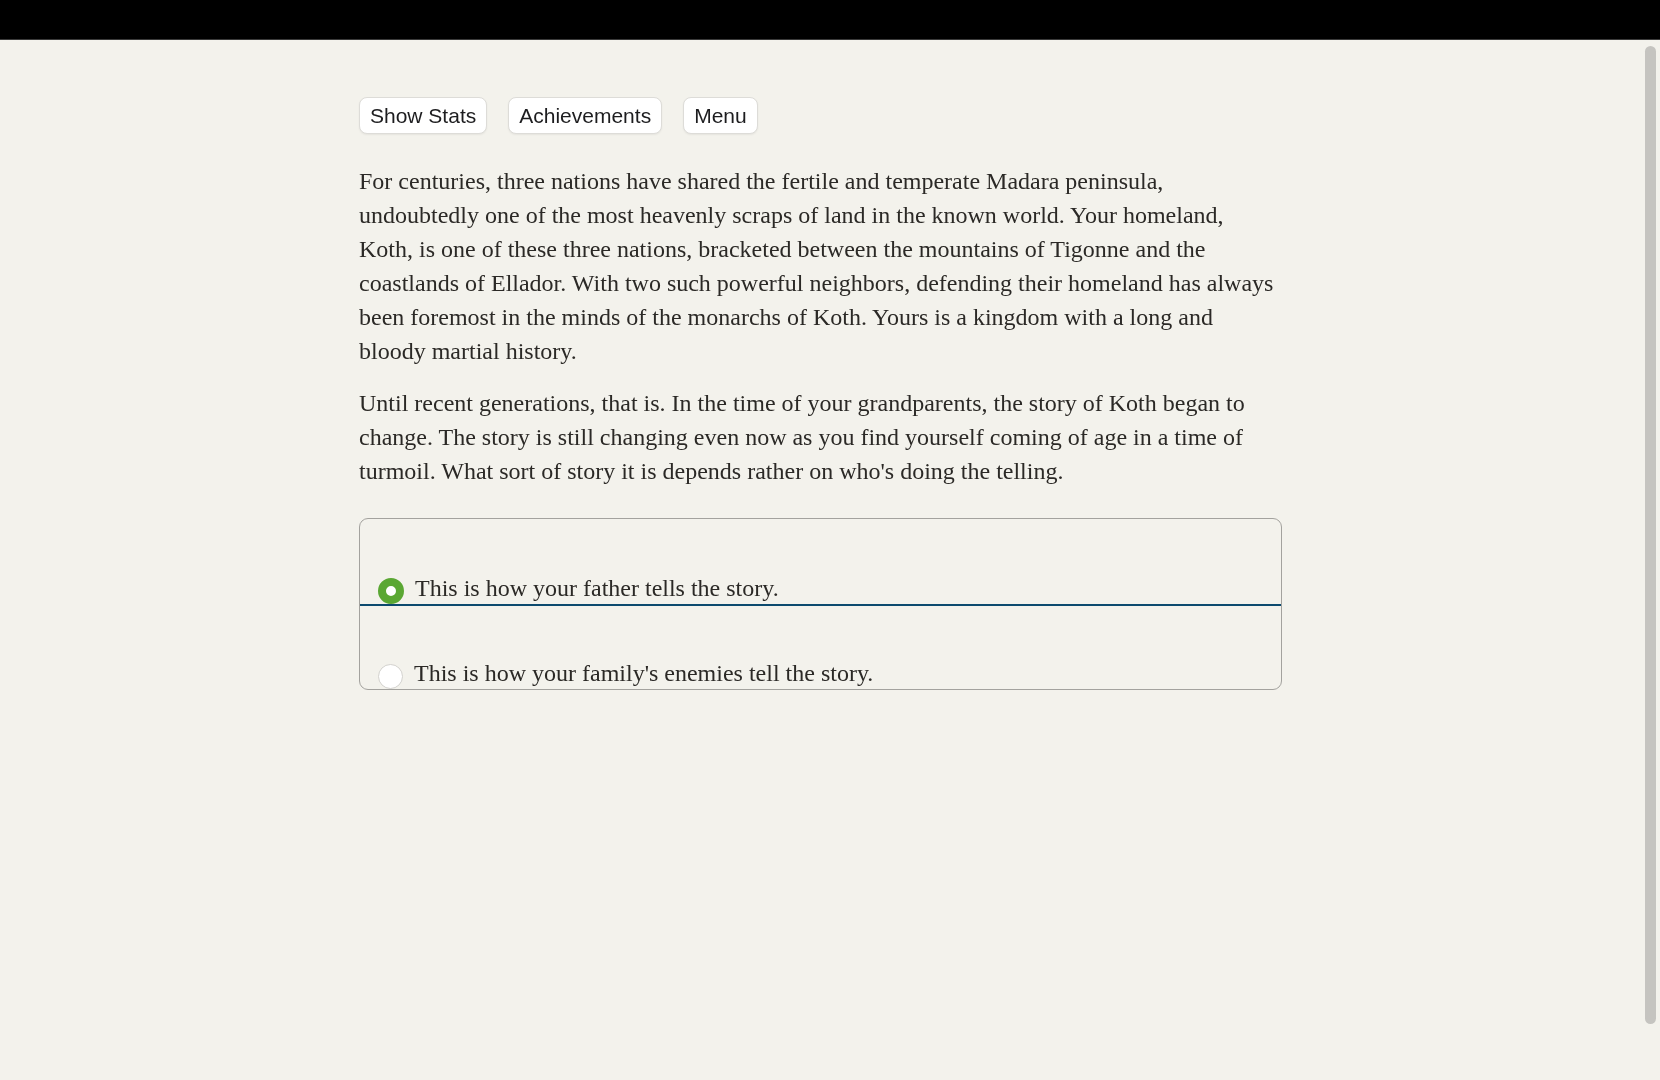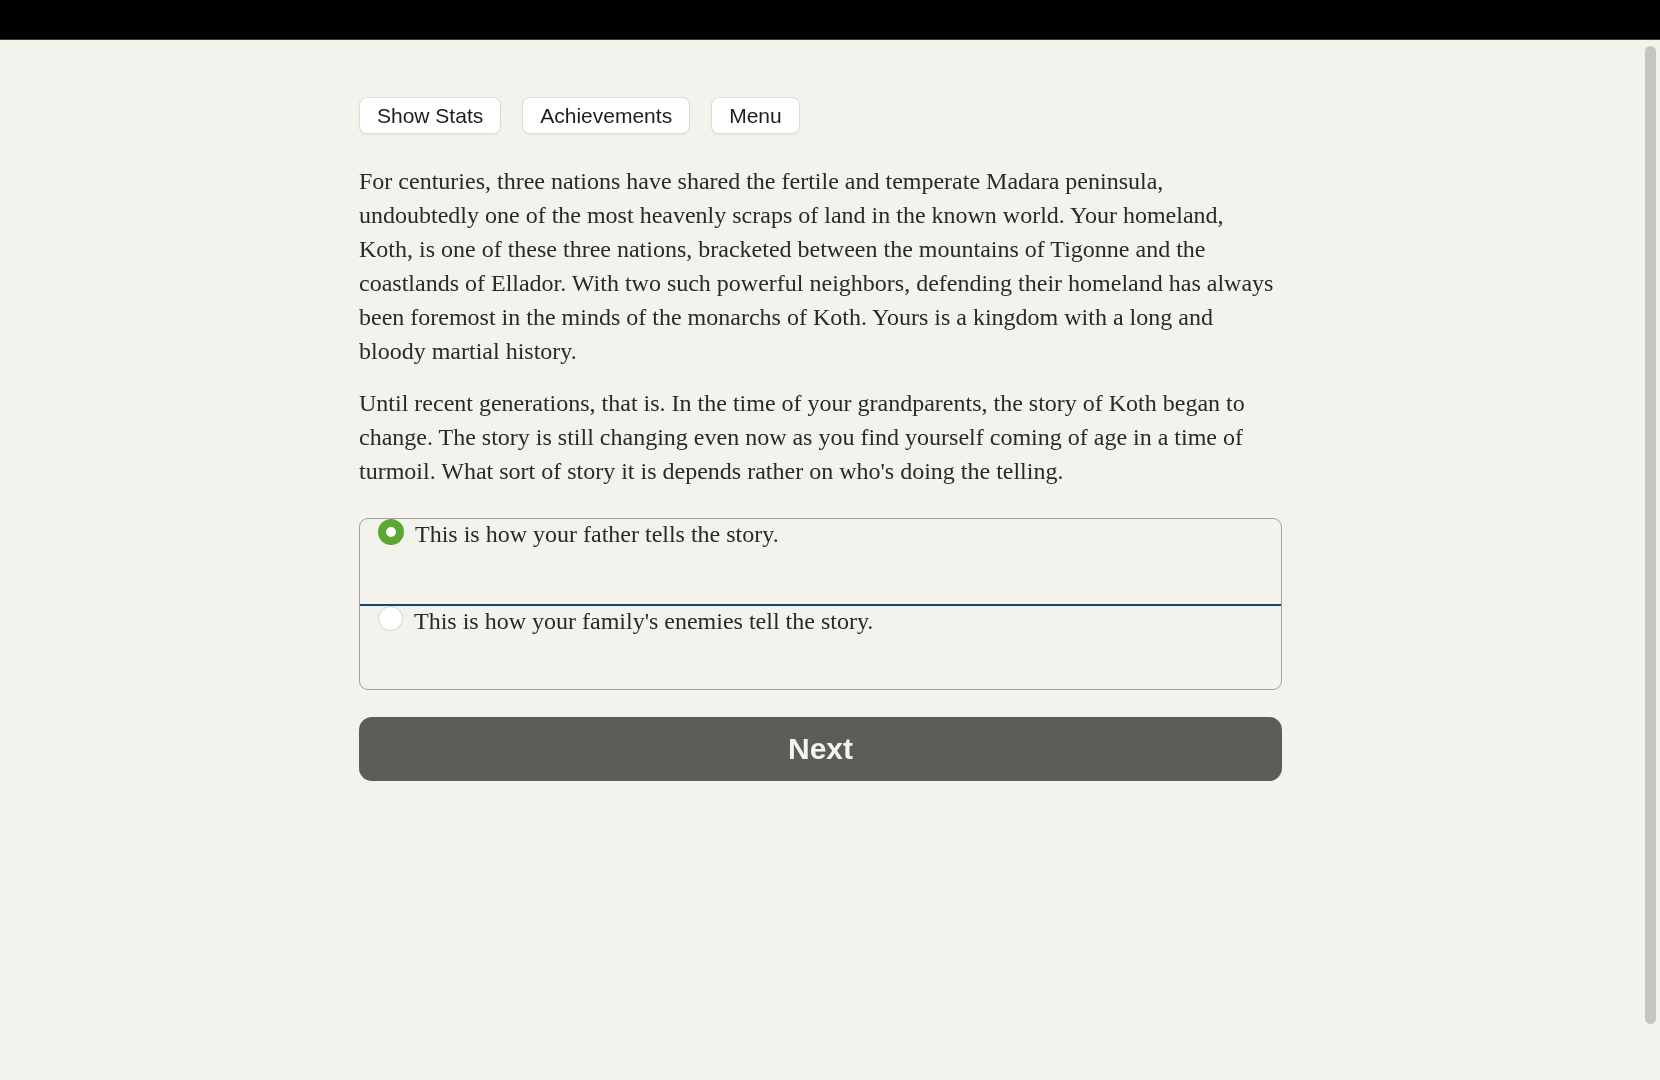--- a/index.html
+++ b/index.html
@@ -30,21 +30,21 @@
     align-items: center;
   }
   .toolbar-btn {
     background: #ffffff;
     border: 1px solid #dddcd8;
     border-radius: 8px;
     box-shadow: 0 1px 2px rgba(0,0,0,0.06);
     font-family: "Liberation Sans", sans-serif;
     font-size: 21px;
     color: #1d1d1f;
-    padding: 5px 17px;
+    padding: 5px 10px;
     line-height: 25px;
     cursor: pointer;
     white-space: nowrap;
   }
   .story {
     font-family: "Liberation Serif", serif;
     font-size: 24px;
     line-height: 34px;
     color: #2b2926;
   }
@@ -59,21 +59,21 @@
   }
   .choice-box {
     margin-top: 30px;
     border: 1.5px solid #a3a29e;
     border-radius: 9px;
     background: #f3f2ec;
     overflow: hidden;
   }
   .choice-row {
     display: flex;
-    align-items: flex-start;
+    align-items: flex-end;
     min-height: 85px;
     box-sizing: border-box;
     padding: 0 18px;
     cursor: pointer;
   }
   .choice-row + .choice-row {
     border-top: 2px solid #0c4a6e;
   }
   .radio {
     flex: 0 0 auto;
@@ -143,17 +143,16 @@
     <div class="choice-row">
       <span class="radio selected"></span>
       <span class="choice-label">This is how your father tells the story.</span>
     </div>
     <div class="choice-row">
       <span class="radio"></span>
       <span class="choice-label">This is how your family's enemies tell the story.</span>
     </div>
   </div>
 
-  <button class="next-btn">Next</button>
 
 </div>
 
 <div class="scrollbar-thumb"></div>
 
 </body></html>

